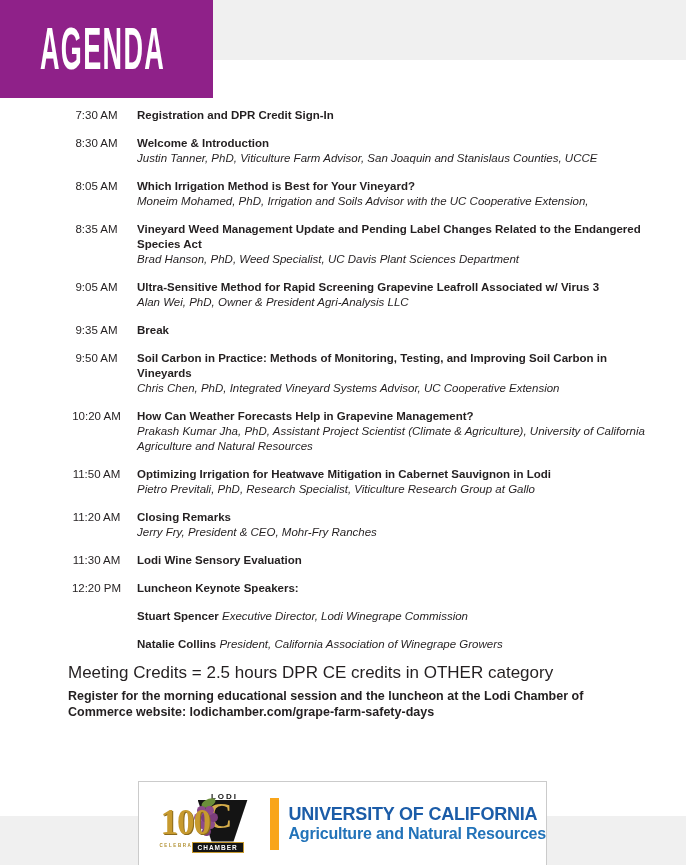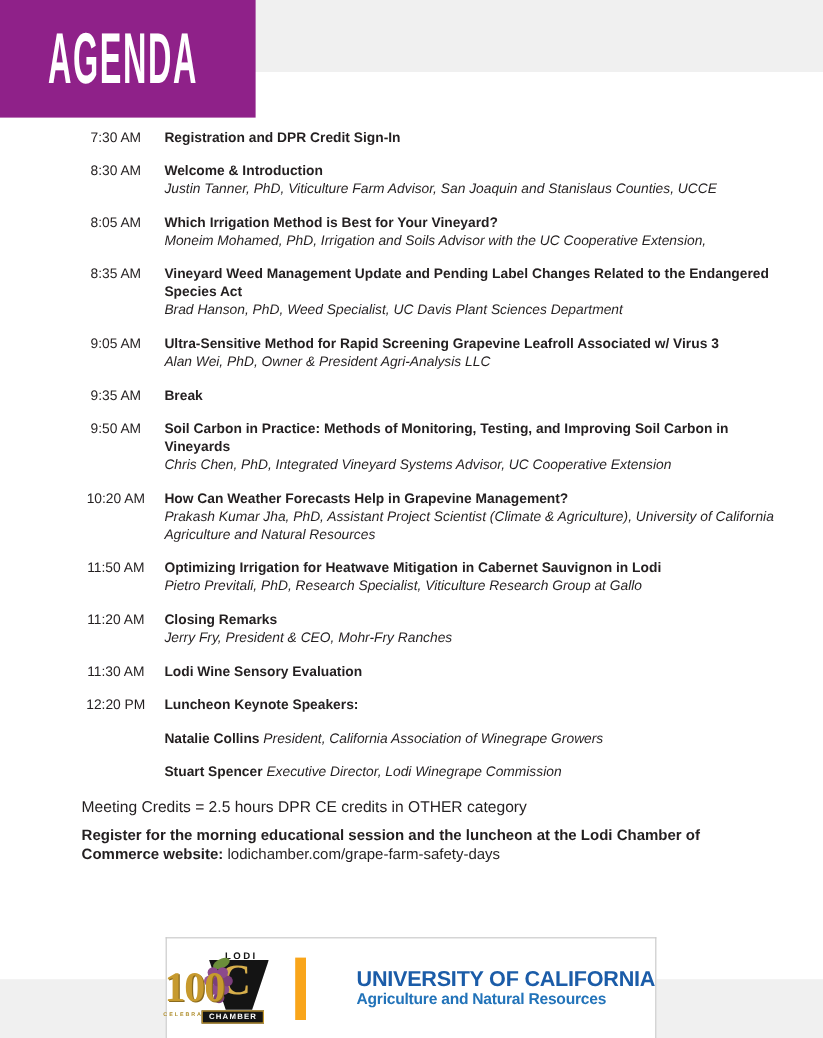--- a/index.html
+++ b/index.html
@@ -32,23 +32,23 @@
   }
   .content { position:absolute; top:108px; left:68px; z-index:2; }
   .row { display:flex; line-height:15px; margin-bottom:13px; font-size:11.5px; }
   .time { width:57px; flex:none; text-align:center; color:var(--ink,#231f20); }
   .body { margin-left:12px; width:508px; }
   .title { font-weight:bold; }
   .speaker { font-style:italic; }
   .kspeaker { margin-top:13px; }
   .kspeaker .kname { font-weight:bold; }
   .kspeaker .krole { font-style:italic; }
-  .credits { margin-top:7px; font-size:13px; line-height:16px; }
+  .credits { margin-top:7px; font-size:17px; line-height:16px; }
   .register { margin-top:7px; font-size:12.5px; line-height:16px; width:562px; font-weight:bold; }
-  .register .register-url { font-weight:normal; }
+  .register .register-url { font-weight:bold; }
   .logo-box {
     position:absolute; left:138px; top:781px; width:409px; bottom:0;
     background:#fff; border:1px solid #cbcbcb; border-bottom:none; z-index:3;
     display:flex; align-items:center; justify-content:flex-end; gap:16px;
   }
   
   .lodi-logo { position:relative; width:94px; height:64px; flex:none; }
   .lodi-banner-shape {
     position:absolute; left:38px; top:8px; width:50px; height:42px;
     background:#141414;
@@ -84,29 +84,29 @@
   .lodi-celebration {
     position:absolute; bottom:8px; left:0;
     font-size:4.5px; letter-spacing:1.6px; color:#b08f2e; font-weight:bold;
   }
   .lodi-chamber {
     position:absolute; bottom:3px; left:32px;
     background:#141414; color:#fff; border:1px solid var(--lodi-gold,#c79a2e);
     font-size:6.5px; font-weight:bold; letter-spacing:1px; padding:1px 5px;
   }
   
-  .uc-logo { display:flex; align-items:center;gap:32px; }
+  .uc-logo { display:flex; align-items:center; }
   .uc-bar { width:9px; height:52px; background:var(--uc-gold,#f9a51a); flex:none; }
   .uc-text { margin-left:10px; }
   .uc-line1 {
     font-size:18px; font-weight:bold; line-height:1.15;
     color:var(--uc-blue-1,#1b5ca8); letter-spacing:-0.2px; white-space:nowrap;
   }
   .uc-line2 {
-    font-size:13px; font-weight:bold; line-height:1.15;
+    font-size:16px; font-weight:bold; line-height:1.15;
     color:var(--uc-blue-2,#2273b9); letter-spacing:-0.2px; white-space:nowrap;
   }
 </style>
 </head>
 <body>
 
 <div class="top-strip"></div>
 <div class="bottom-strip"></div>
 
 <div class="banner">
@@ -186,22 +186,22 @@
       <div class="row">
         <div class="time">11:30 AM</div>
         <div class="body">
           <div class="title">Lodi Wine Sensory Evaluation</div>
         </div>
       </div>
       <div class="row">
         <div class="time">12:20 PM</div>
         <div class="body">
           <div class="title">Luncheon Keynote Speakers:</div>
+          <div class="kspeaker"><span class="kname">Stuart Spencer</span> <span class="krole">Executive Director, Lodi Winegrape Commission</span></div>
           <div class="kspeaker"><span class="kname">Natalie Collins</span> <span class="krole">President, California Association of Winegrape Growers</span></div>
-          <div class="kspeaker"><span class="kname">Stuart Spencer</span> <span class="krole">Executive Director, Lodi Winegrape Commission</span></div>
         </div>
       </div>
     </div>
   <p class="credits">Meeting Credits = 2.5 hours DPR CE credits in OTHER category</p>
   <p class="register"><span>Register for the morning educational session and the luncheon at the Lodi Chamber of Commerce website:</span> <span class="register-url">lodichamber.com/grape-farm-safety-days</span></p>
 </div>
 
 <div class="logo-box">
   <div class="lodi-logo">
     <div class="lodi-lodi">LODI</div>

